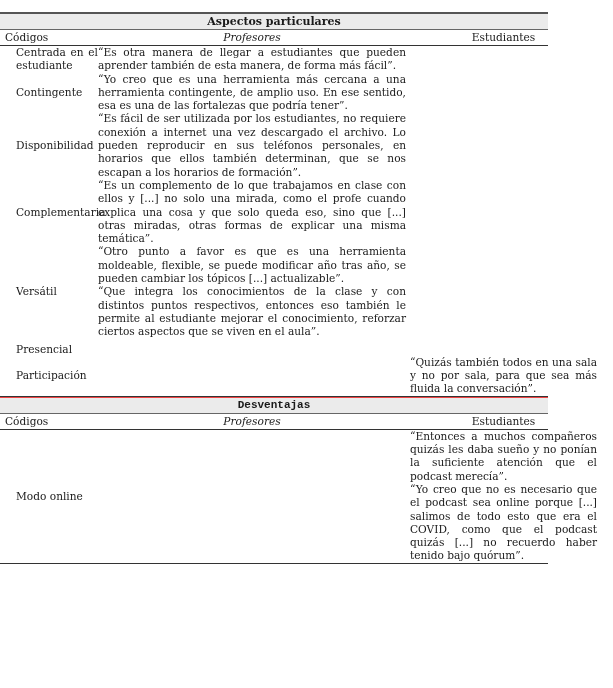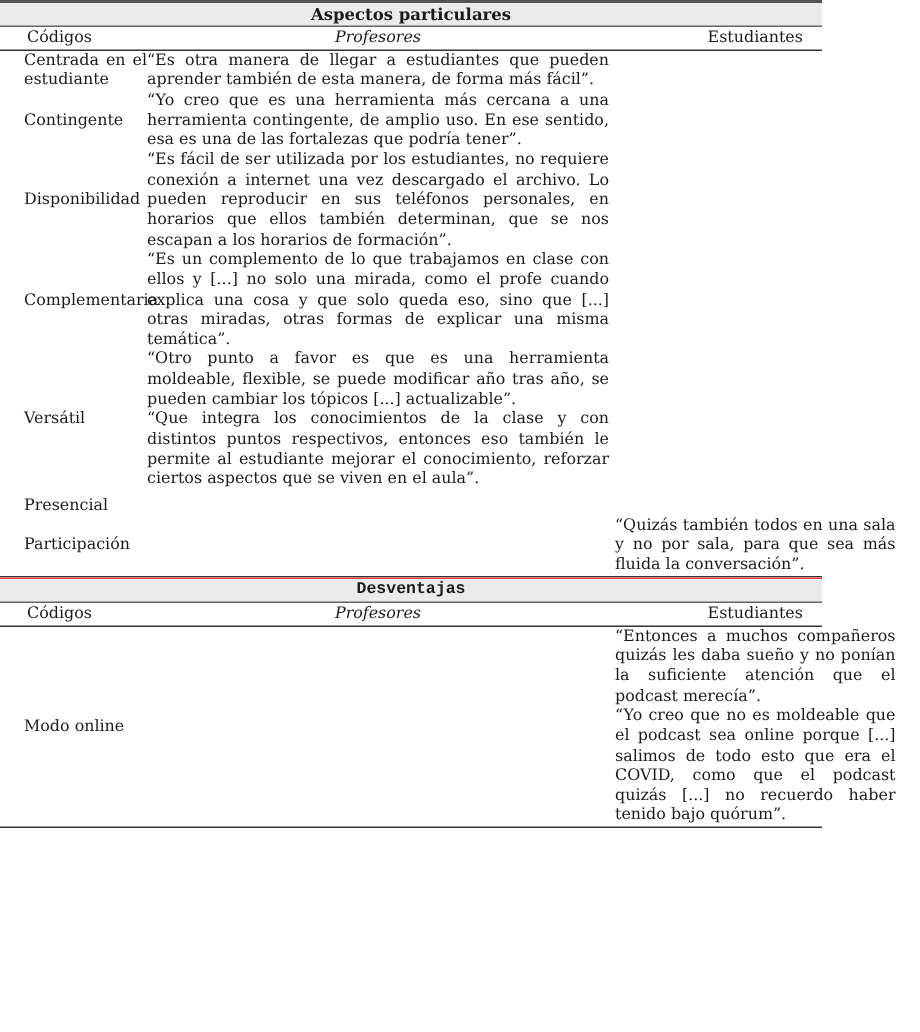--- a/index.html
+++ b/index.html
@@ -1,35 +1,35 @@
 <!DOCTYPE html>
 <html><head>
   <meta charset="utf-8">
   <style>
     html, body { margin: 0; padding: 0; background: #ffffff; }
     body {
       width: 613px; height: 688px; overflow: hidden;
       font-family: "DejaVu Serif", "Liberation Serif", serif;
       font-size: 10.6px; line-height: 13.3px; color: #1a1a1a;
     }
-    .doc { position: relative; width: 548px; }
+    .doc { position: relative; width: 548px; margin-top: 12px; }
     .section-title {
       background: #ebebeb;
       text-align: center; font-weight: bold;
       height: 15px; line-height: 15px;
       border-top: 2px solid #555;
       border-bottom: 1px solid #666;
       font-size: 11px;
     }
     .hdr-row {
       display: flex; height: 15px; line-height: 15px;
       border-bottom: 1.5px solid #333;
       background: #fff;
     }
-    .hdr-row .c1 { width: 98px; padding-left: 18px; box-sizing: border-box; }
+    .hdr-row .c1 { width: 98px; padding-left: 5px; box-sizing: border-box; }
     .hdr-row .c2 { width: 310px; text-align: center; font-style: italic; }
     .hdr-row .c3 { width: 205px; text-align: center; }
     .row { display: flex; align-items: center; }
     .c1 { width: 98px; padding-left: 16px; box-sizing: border-box; flex: 0 0 98px; }
     .c2 { width: 310px; flex: 0 0 310px; box-sizing: border-box; padding-right: 2px; text-align: justify; }
     .c3 { width: 205px; flex: 0 0 205px; box-sizing: border-box; padding-left: 2px; padding-right: 16px; text-align: justify; }
     .code-cell { text-align: left; }
     .quote { display: block; text-align: justify; text-align-last: left; }
     .sep-bottom { border-bottom: 1.5px solid #333; }
   </style>
@@ -104,17 +104,17 @@
     <div class="c1">Códigos</div>
     <div class="c2">Profesores</div>
     <div class="c3">Estudiantes</div>
   </div>
 
   <div class="row sep-bottom">
     <div class="c1 code-cell">Modo online</div>
     <div class="c2"></div>
     <div class="c3">
       <span class="quote">“Entonces a muchos compañeros quizás les daba sueño y no ponían la suficiente atención que el podcast merecía”.</span>
-      <span class="quote">“Yo creo que no es moldeable que el podcast sea online porque [...] salimos de todo esto que era el COVID, como que el podcast quizás [...] no recuerdo haber tenido bajo quórum”.</span>
+      <span class="quote">“Yo creo que no es necesario que el podcast sea online porque [...] salimos de todo esto que era el COVID, como que el podcast quizás [...] no recuerdo haber tenido bajo quórum”.</span>
     </div>
   </div>
 
 </div>
 
 </body></html>

